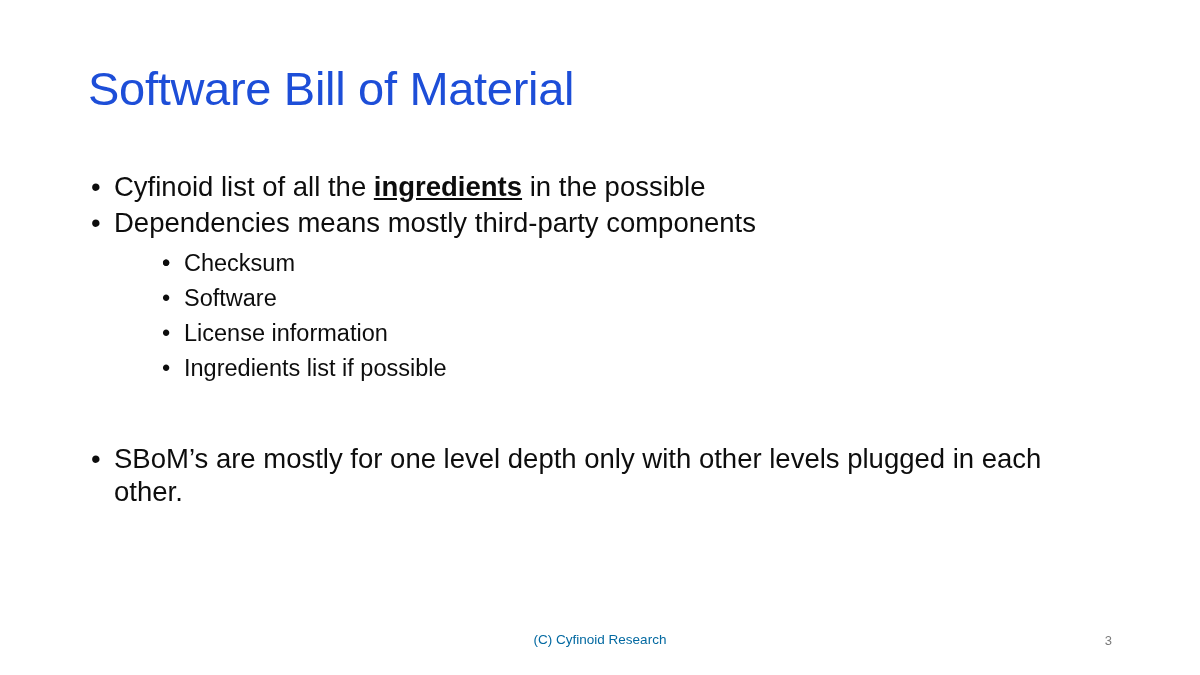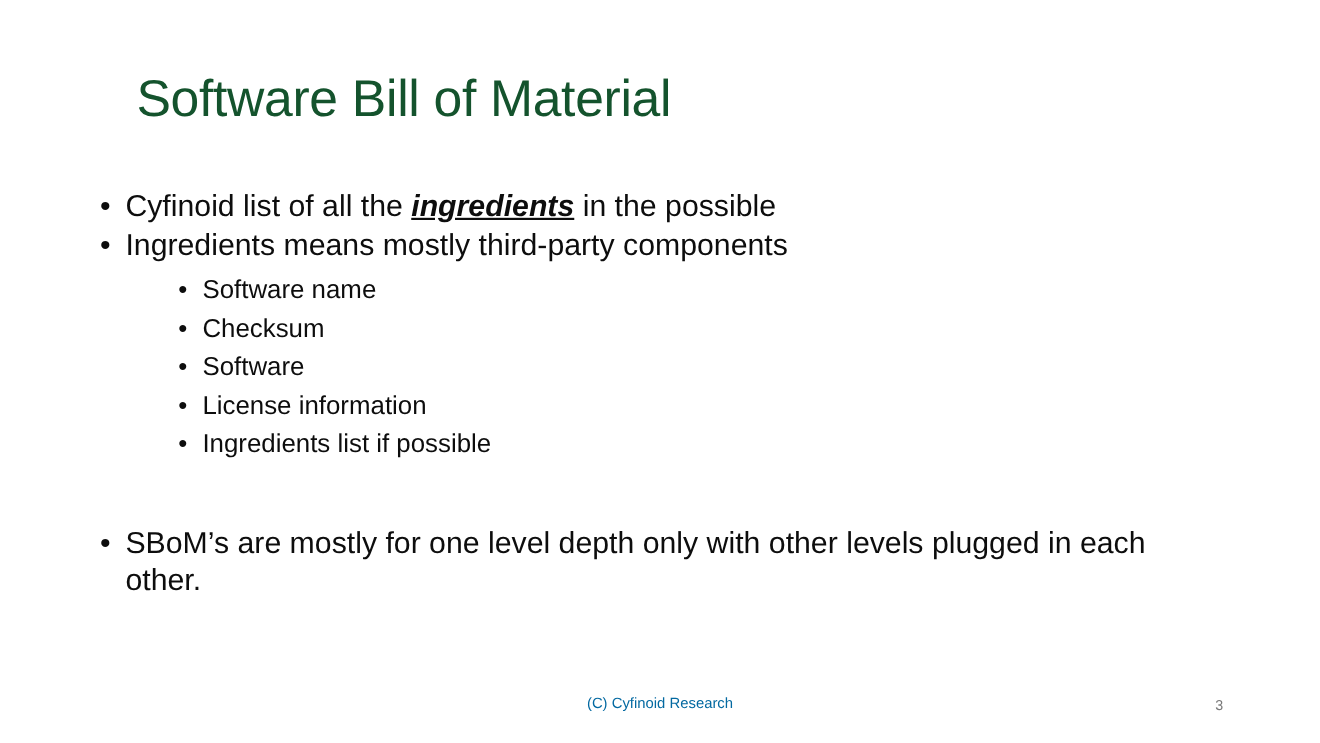--- a/index.html
+++ b/index.html
@@ -21,23 +21,22 @@
     box-sizing: border-box;
   }
   .slide-title {
     position: absolute;
     left: 88px;
     top: 62px;
     font-size: 47px;
     font-weight: 400;
     letter-spacing: -0.3px;
     line-height: 1.15;
-    color: #14532d;
+    color: #1d4ed8;
     white-space: nowrap;
-    margin-left: 36px;
   }
   .body-area {
     position: absolute;
     left: 88px;
     top: 170px;
     width: 1010px;
   }
   ul.level1 {
     list-style: none;
     margin: 0;
@@ -53,21 +52,20 @@
   }
   ul.level1 > li.l1 > .bullet {
     position: absolute;
     left: 3px;
     top: 0;
     font-size: 27.5px;
     line-height: 1.23;
   }
   .emphasis {
     font-weight: bold;
-    font-style: italic;
     text-decoration: underline;
     text-align: center;
   }
   ul.level2 {
     list-style: none;
     margin: 6px 0 0 0;
     padding: 0 0 0 46px;
   }
   ul.level2 > li.l2 {
     position: relative;
@@ -114,24 +112,24 @@
   <div class="slide-title">Software Bill of Material</div>
 
   <div class="body-area">
     <ul class="level1">
 
       <li class="l1">
         <span class="bullet">•</span><span>Cyfinoid list of all the </span><span class="emphasis">ingredients</span><span> in the possible</span>
       </li>
 
       <li class="l1">
-        <span class="bullet">•</span><span>Ingredients means mostly third-party components</span>
+        <span class="bullet">•</span><span>Dependencies means mostly third-party components</span>
         <ul class="level2">
           <li class="l2">
-            <span class="bullet">•</span><span>Software name</span>
+            <span class="bullet">•</span>
           </li>
           <li class="l2">
             <span class="bullet">•</span><span>Checksum</span>
           </li>
           <li class="l2">
             <span class="bullet">•</span><span>Software</span>
           </li>
           <li class="l2">
             <span class="bullet">•</span><span>License information</span>
           </li>

